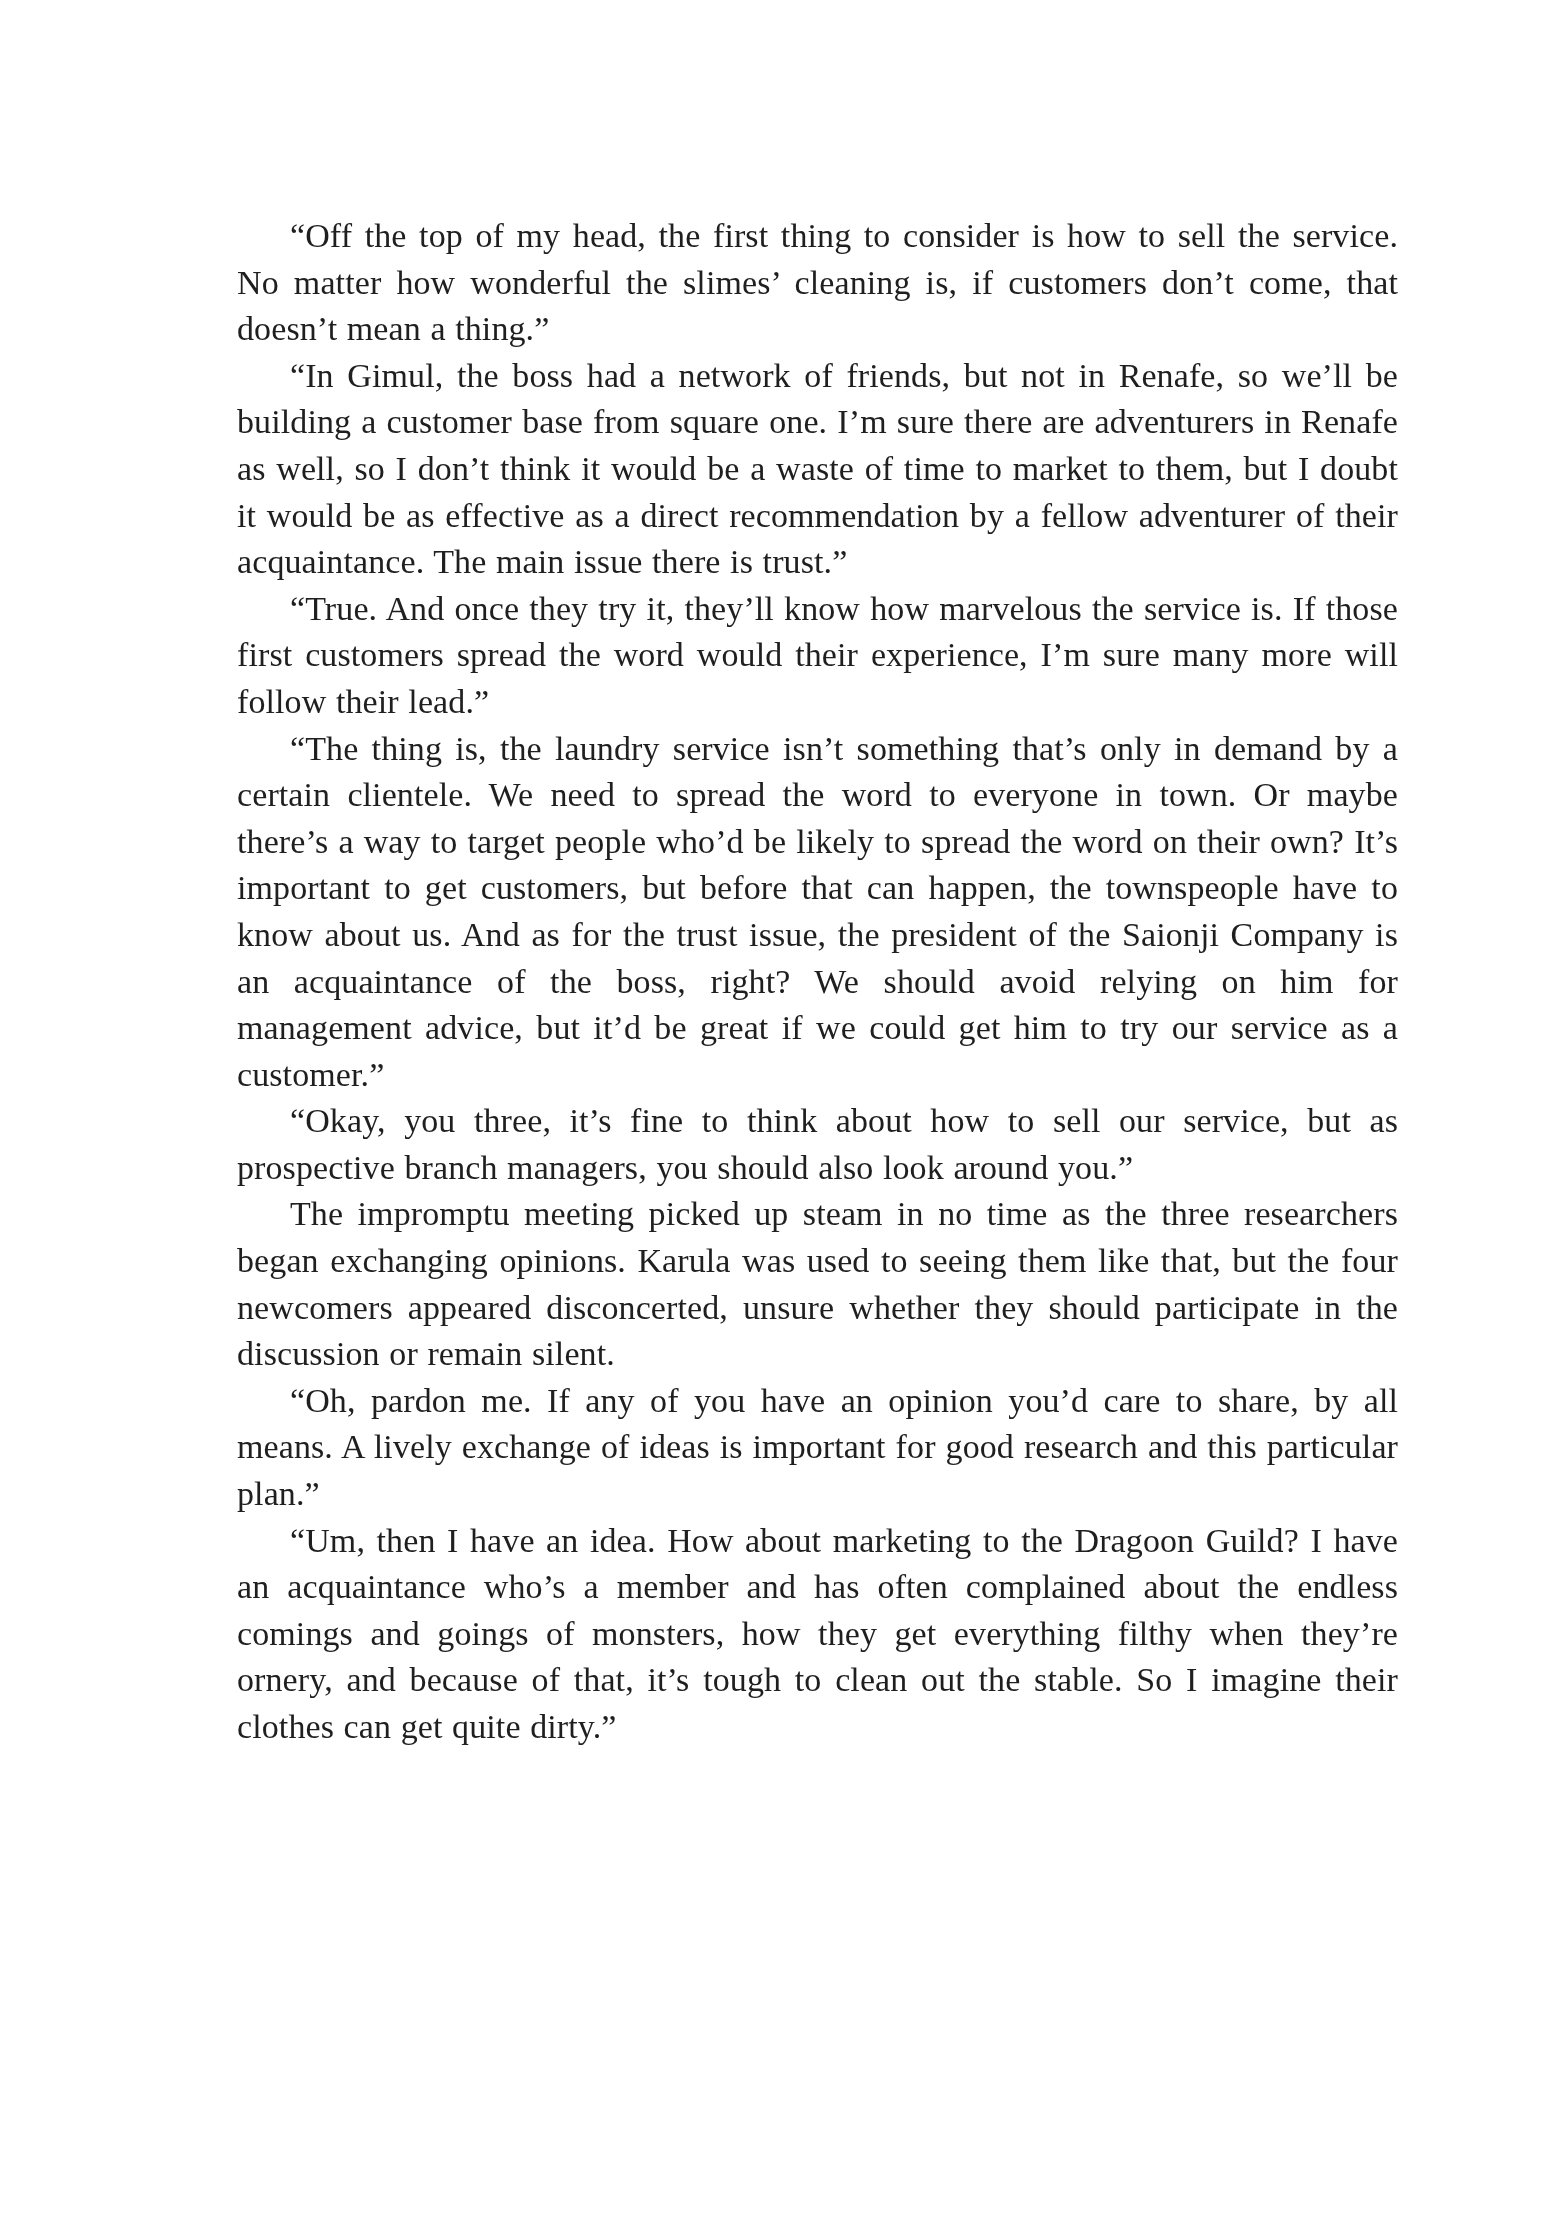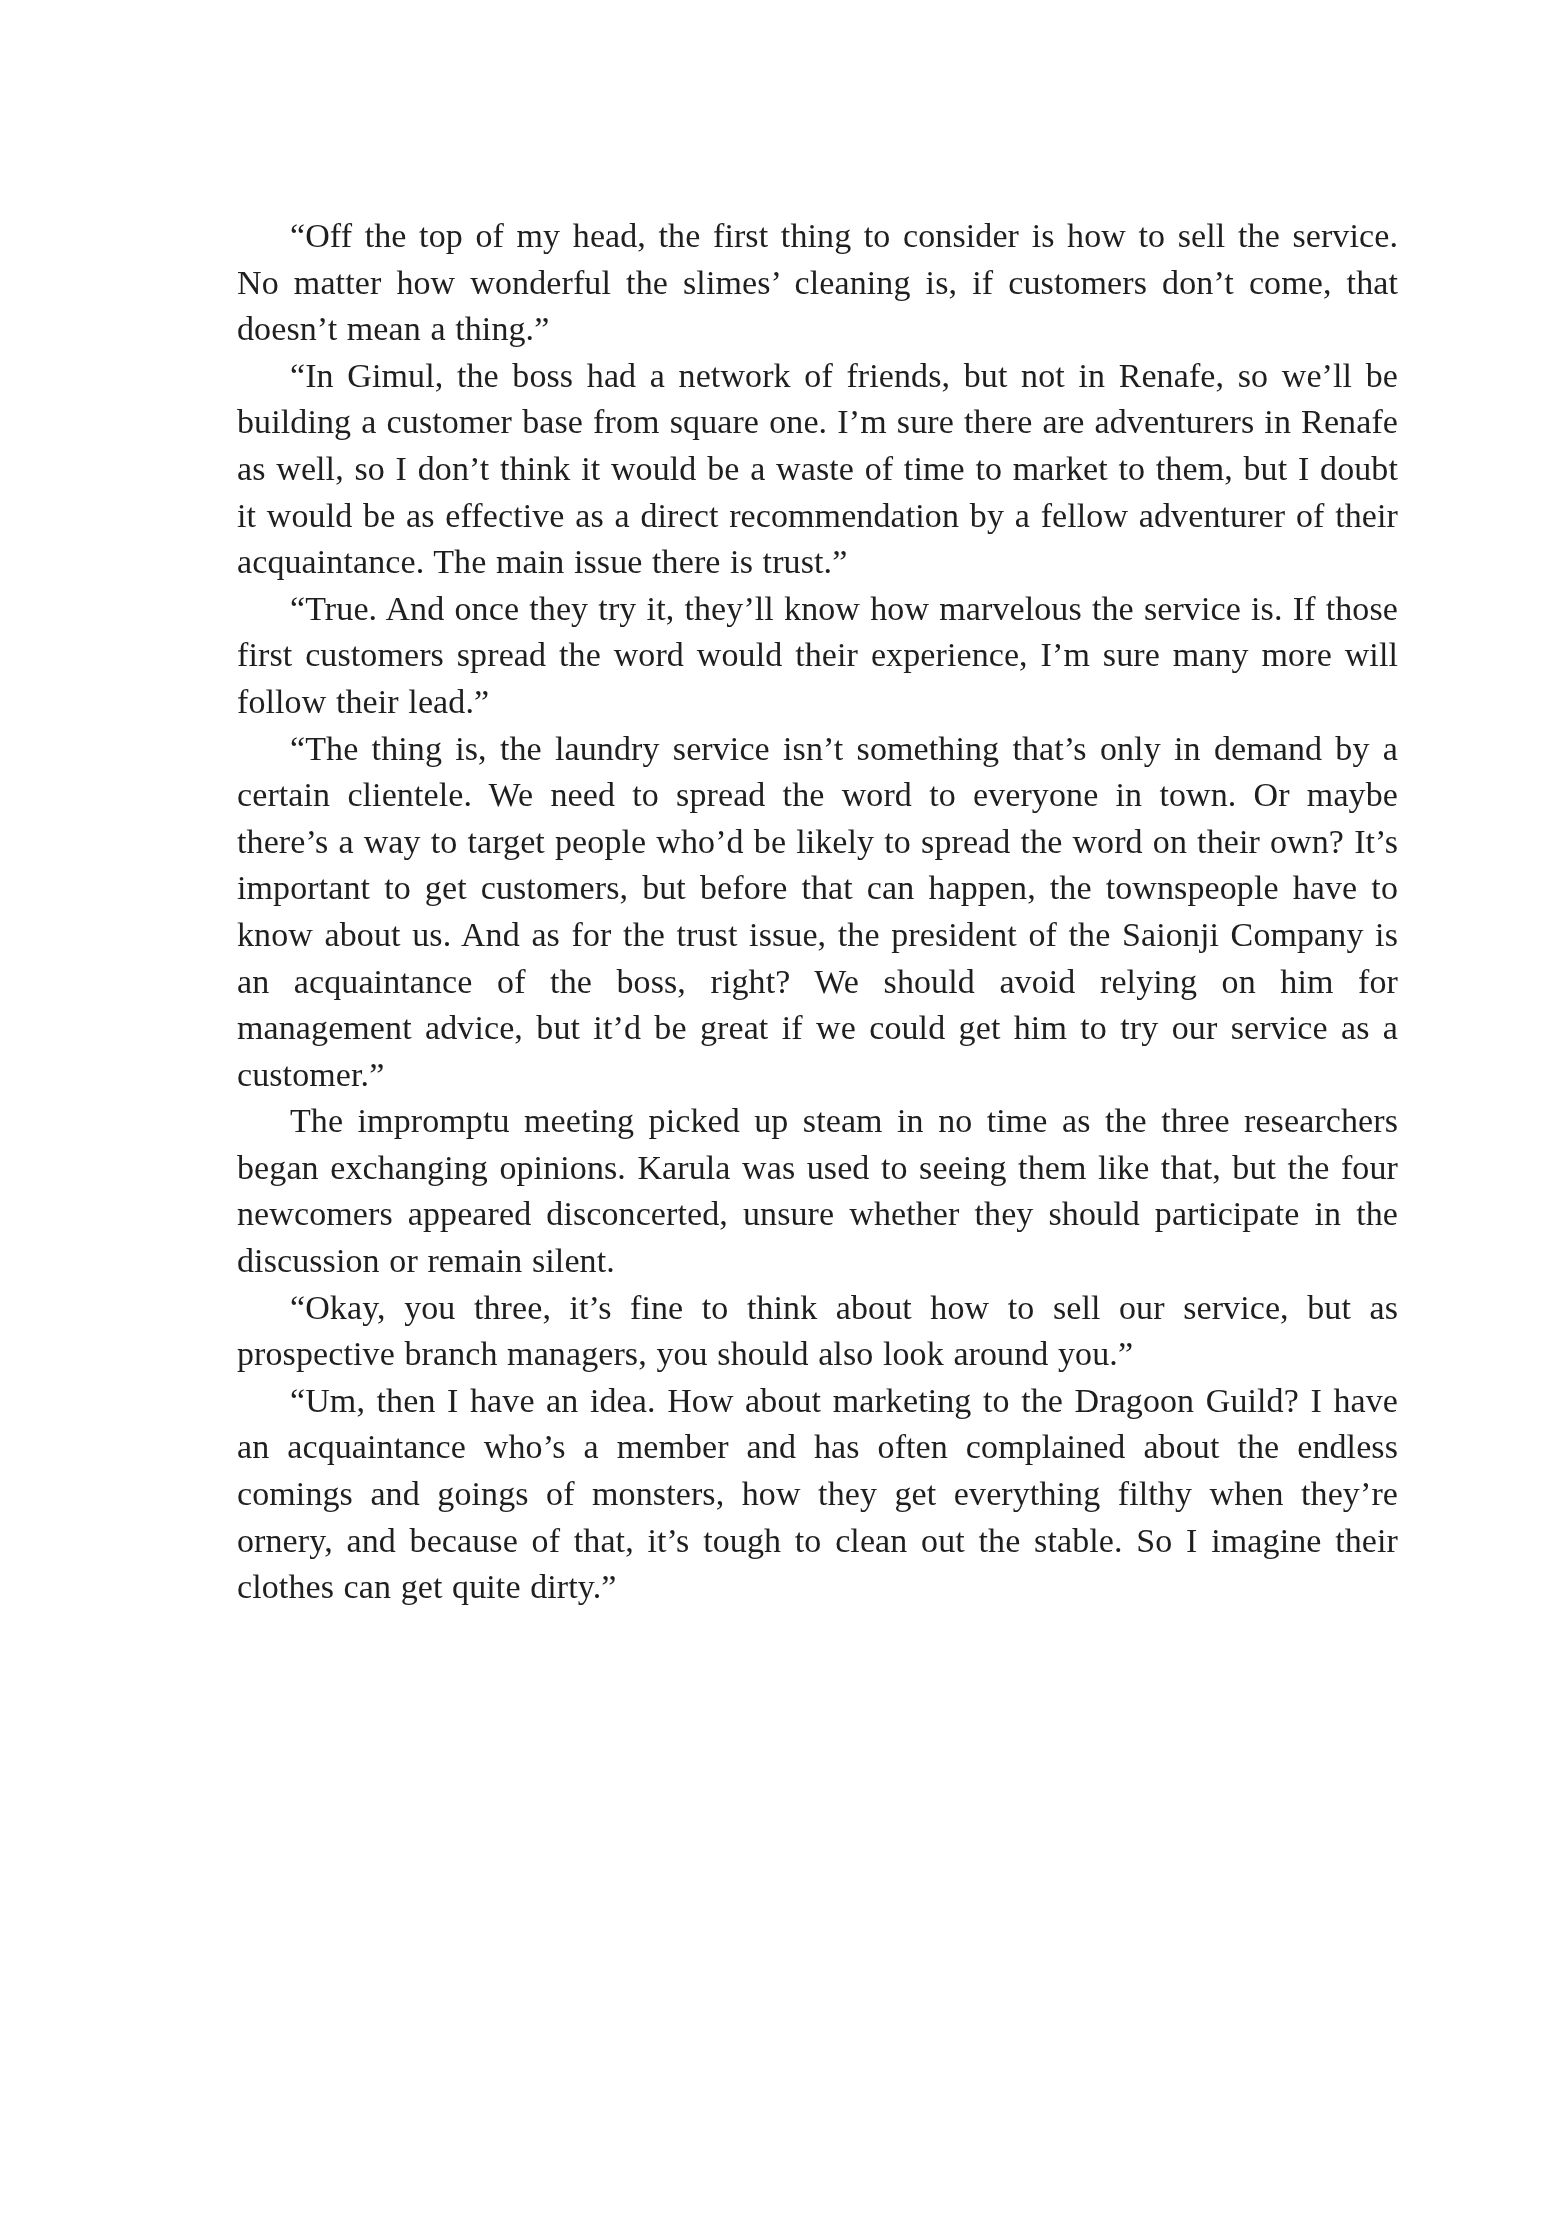--- a/index.html
+++ b/index.html
@@ -35,17 +35,18 @@
 </style>
 </head>
 <body>
 
 <div class="page">
   <div class="text-block">
     <p>“Off the top of my head, the first thing to consider is how to sell the service. No matter how wonderful the slimes’ cleaning is, if customers don’t come, that doesn’t mean a thing.”</p>
     <p>“In Gimul, the boss had a network of friends, but not in Renafe, so we’ll be building a customer base from square one. I’m sure there are adventurers in Renafe as well, so I don’t think it would be a waste of time to market to them, but I doubt it would be as effective as a direct recommendation by a fellow adventurer of their acquaintance. The main issue there is trust.”</p>
     <p>“True. And once they try it, they’ll know how marvelous the service is. If those first customers spread the word would their experience, I’m sure many more will follow their lead.”</p>
     <p>“The thing is, the laundry service isn’t something that’s only in demand by a certain clientele. We need to spread the word to everyone in town. Or maybe there’s a way to target people who’d be likely to spread the word on their own? It’s important to get customers, but before that can happen, the townspeople have to know about us. And as for the trust issue, the president of the Saionji Company is an acquaintance of the boss, right? We should avoid relying on him for management advice, but it’d be great if we could get him to try our service as a customer.”</p>
+    <p>“Okay, you three, it’s fine to think about how to sell our service, but as prospective branch managers, you should also look around you.”</p>
     <p>The impromptu meeting picked up steam in no time as the three researchers began exchanging opinions. Karula was used to seeing them like that, but the four newcomers appeared disconcerted, unsure whether they should participate in the discussion or remain silent.</p>
-    <p>“Okay, you three, it’s fine to think about how to sell our service, but as prospective branch managers, you should also look around you.”</p>
+    <p>“Oh, pardon me. If any of you have an opinion you’d care to share, by all means. A lively exchange of ideas is important for good research and this particular plan.”</p>
     <p>“Um, then I have an idea. How about marketing to the Dragoon Guild? I have an acquaintance who’s a member and has often complained about the endless comings and goings of monsters, how they get everything filthy when they’re ornery, and because of that, it’s tough to clean out the stable. So I imagine their clothes can get quite dirty.”</p>
   </div>
 </div>
 
 </body></html>

